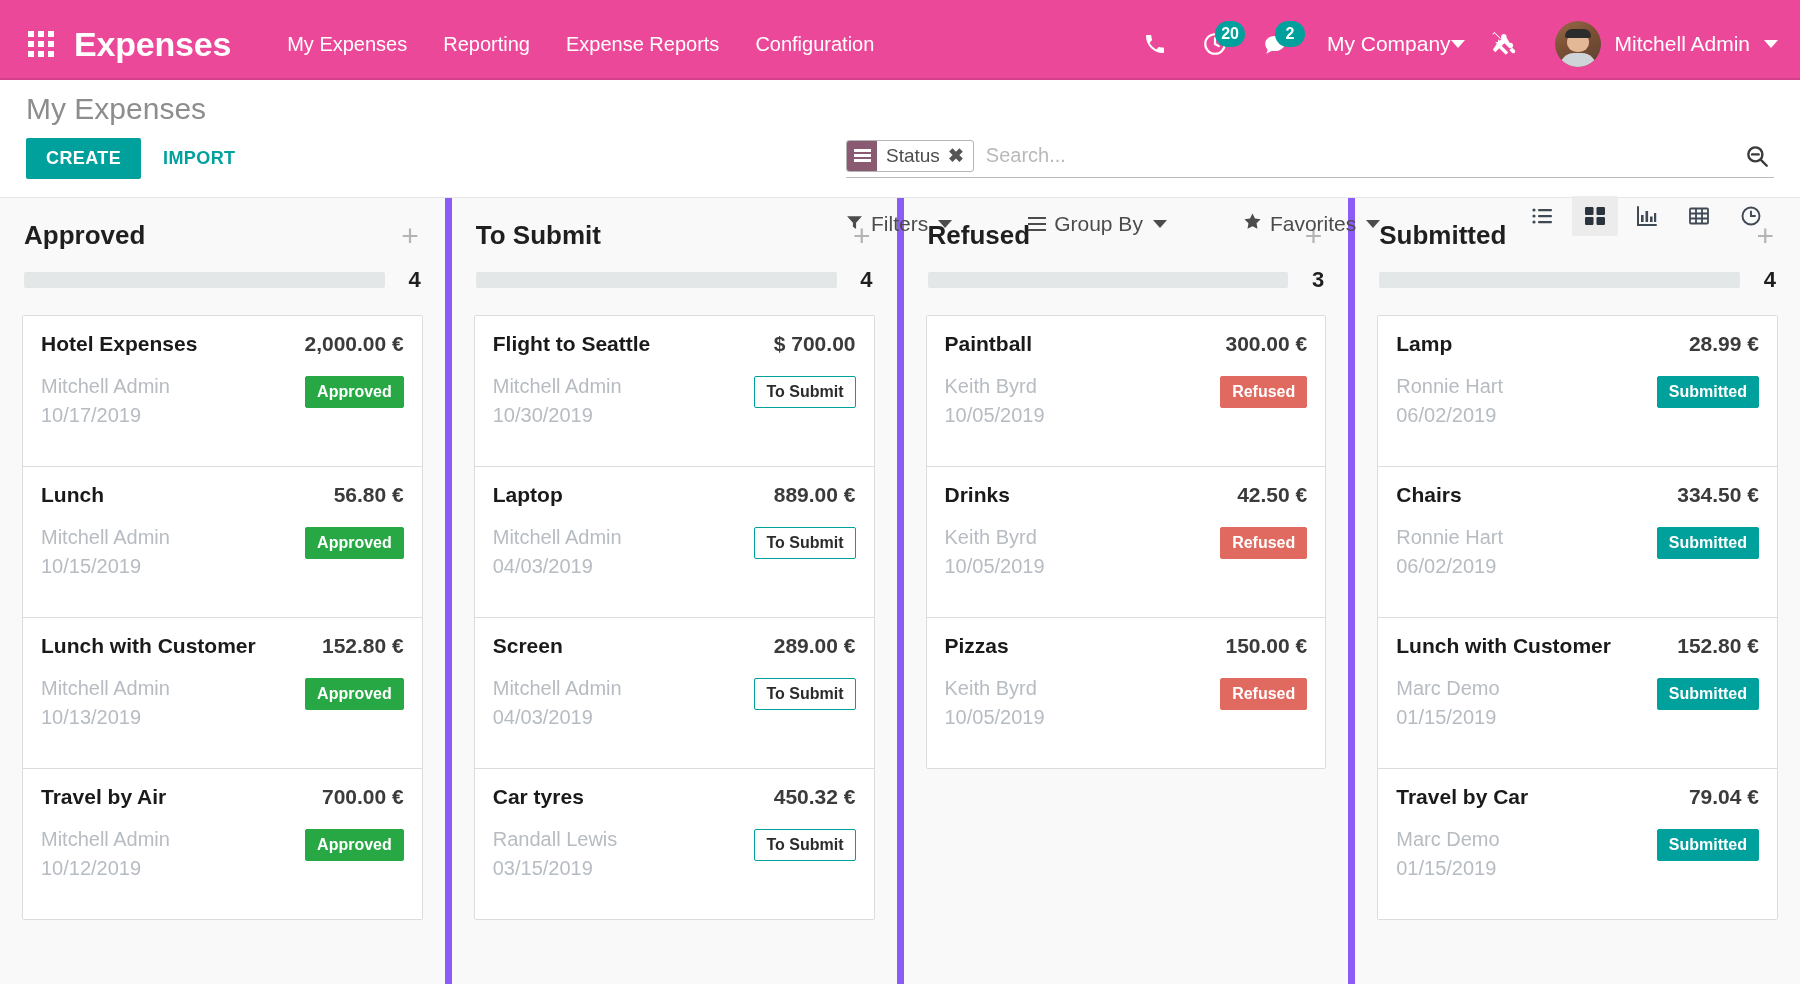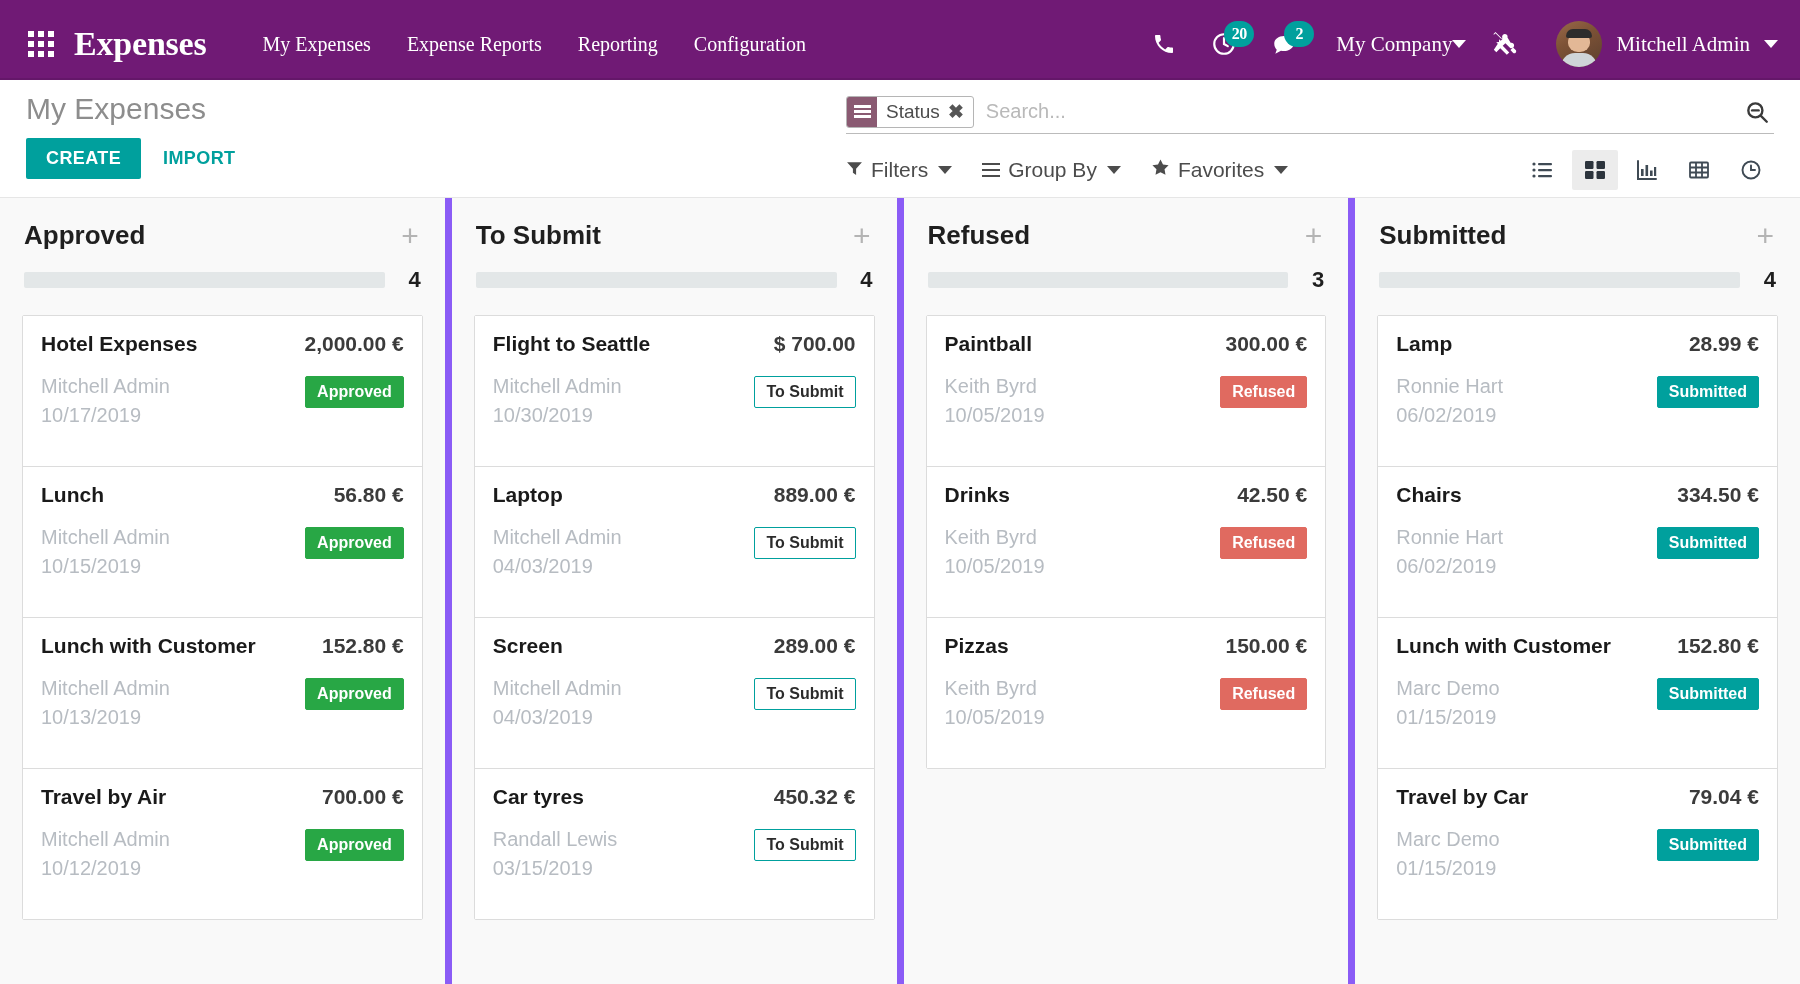--- a/index.html
+++ b/index.html
@@ -9,27 +9,26 @@
     height: 984px;
     overflow: hidden;
     background: #ffffff;
     font-family: "Liberation Sans", sans-serif;
     -webkit-font-smoothing: antialiased;
   }
 
   
   .navbar {
     height: 80px;
-    background: #701a75;
+    background: #ec4899;
     display: flex;
     align-items: center;
     padding: 8px 22px 0 18px;
     color: #ffffff;
     position: relative;
-    font-family: Liberation Serif, serif;
   }
   .navbar::after {
     content: "";
     position: absolute;
     left: 0; right: 0; bottom: 0;
     height: 2px;
     background: rgba(0,0,0,0.10);
   }
 
   .apps-grid {
@@ -194,21 +193,21 @@
     color: #00a09d;
     border: none;
     font-size: 18px;
     font-weight: bold;
     letter-spacing: 0.4px;
     padding: 10px 18px;
     cursor: pointer;
     font-family: inherit;
   }
 
-  .cp-right { flex: 1; }
+  .cp-right { flex: 1; margin-top: 44px; }
 
   .searchbar-row {
     display: flex;
     align-items: center;
     border-bottom: 1px solid #bbbbbb;
     padding-bottom: 4px;
     height: 40px;
   }
 
   .facet {
@@ -266,23 +265,24 @@
 
   .search-toggle {
     cursor: pointer;
     padding: 0 4px 0 10px;
     display: flex;
     align-items: center;
   }
 
   .filters-row {
     display: flex;
-    align-items: center;
+    align-items: flex-end;
     margin-top: 14px;
     height: 44px;
+    gap: 46px;
   }
 
   .filter-btn {
     display: flex;
     align-items: center;
     gap: 8px;
     font-size: 21px;
     color: #4c4c4c;
     margin-right: 30px;
     cursor: pointer;
@@ -454,22 +454,22 @@
       <i></i>
       <i></i>
       <i></i>
       <i></i>
       <i></i>
   </div>
 
   <div class="brand">Expenses</div>
 
   <div class="menu-item">My Expenses</div>
+  <div class="menu-item">Reporting</div>
   <div class="menu-item">Expense Reports</div>
-  <div class="menu-item">Reporting</div>
   <div class="menu-item">Configuration</div>
 
   <div class="nav-spacer"></div>
 
   <div class="nav-icon">
     <svg width="24" height="24" viewBox="0 0 24 24" fill="#ffffff">
       <path d="M6.6 10.8c1.4 2.8 3.8 5.2 6.6 6.6l2.2-2.2c.3-.3.7-.4 1-.2 1.2.4 2.4.6 3.6.6.6 0 1 .4 1 1V20c0 .6-.4 1-1 1C10.6 21 3 13.4 3 4c0-.6.4-1 1-1h3.4c.6 0 1 .4 1 1 0 1.3.2 2.5.6 3.6.1.3 0 .7-.2 1l-2.2 2.2z"></path>
     </svg>
   </div>
 

